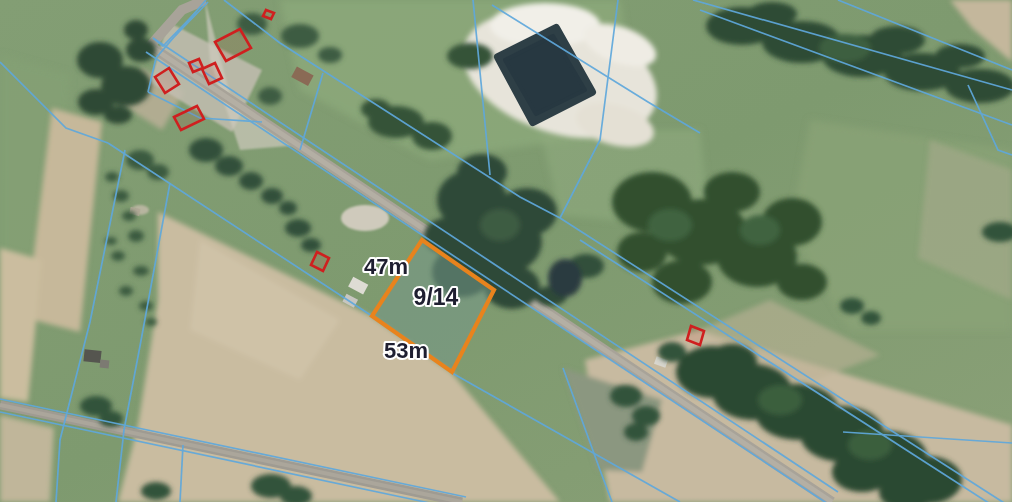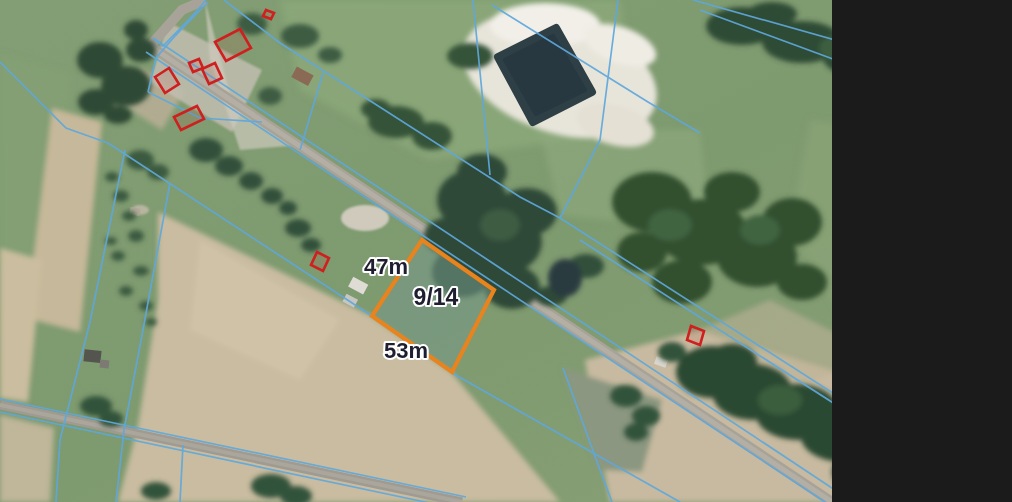--- a/index.html
+++ b/index.html
@@ -1,16 +1,16 @@
 <!DOCTYPE html>
 <html><head>
 <meta charset="utf-8">
 <style>
   html,body{margin:0;padding:0;background:#1b1b1b;font-family:"Liberation Sans",sans-serif;}
-  .map-viewport{position:relative;width:832px;height:502px;overflow:hidden;background:#7f9a70;}
+  .map-viewport{position:relative;width:1012px;height:502px;overflow:hidden;background:#7f9a70;}
   .map-viewport svg{display:block;width:1012px;height:502px;}
   .parcel-label{font-family:"Liberation Sans",sans-serif;font-weight:bold;
     paint-order:stroke;stroke:#ffffff;stroke-width:4px;stroke-linejoin:round;}
 </style>
 </head>
 <body>
 
 <div class="map-viewport">
 <svg viewBox="0 0 1012 502" xmlns="http://www.w3.org/2000/svg">
   <defs>

